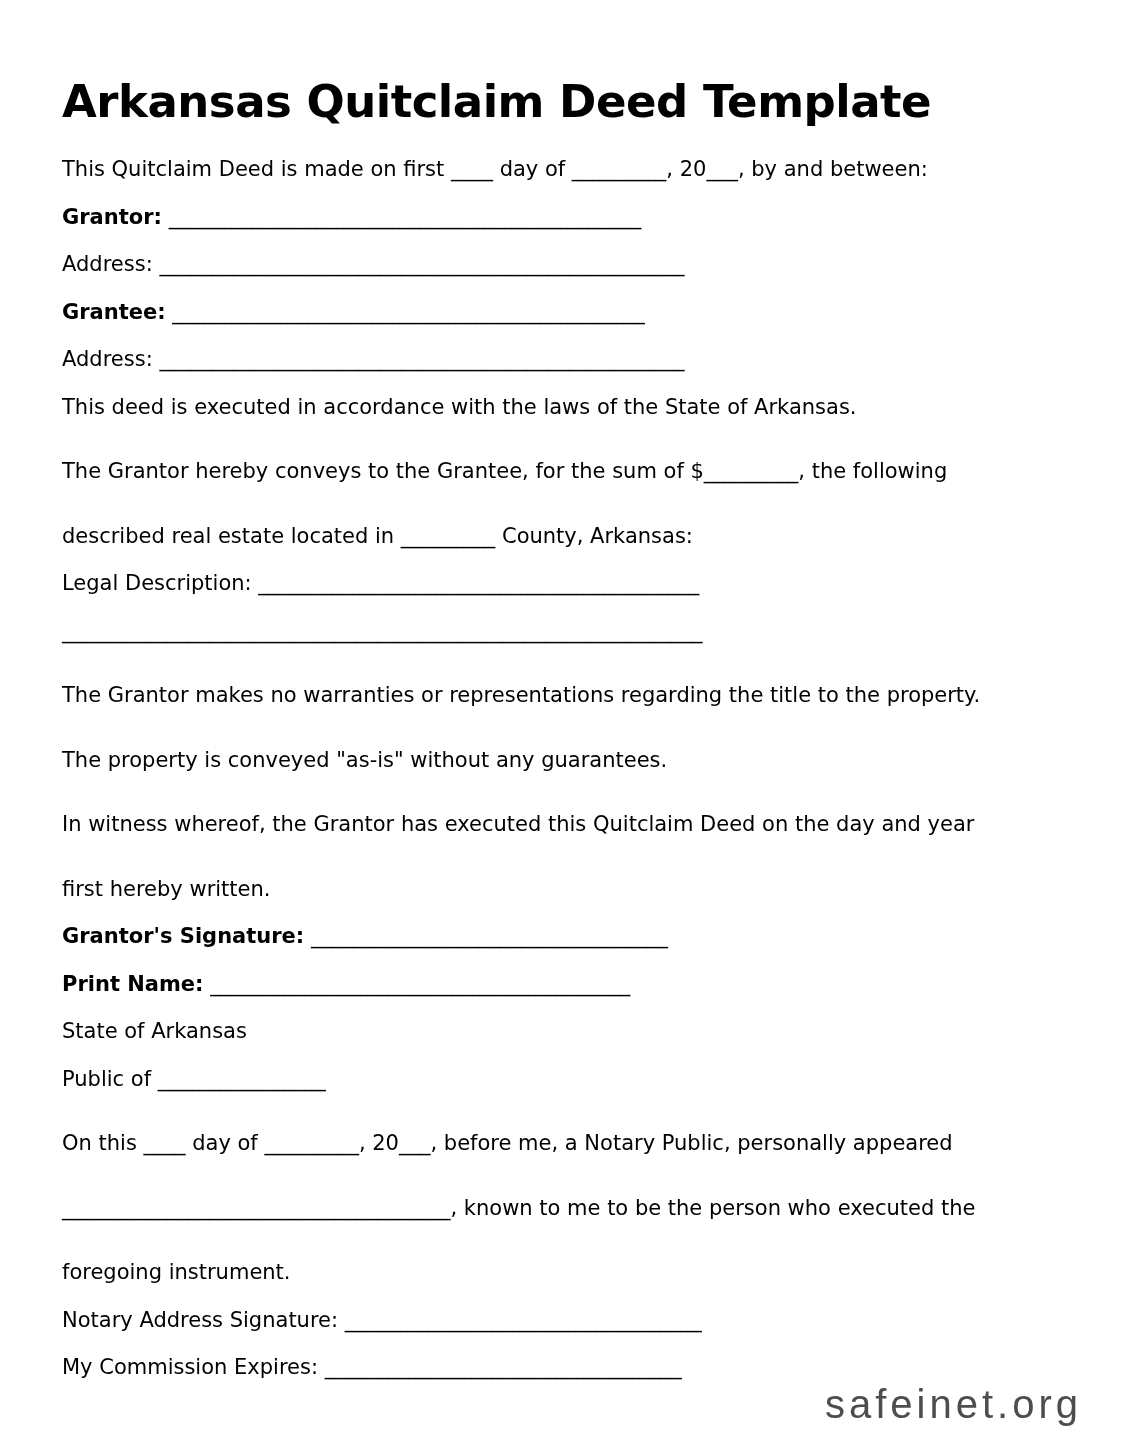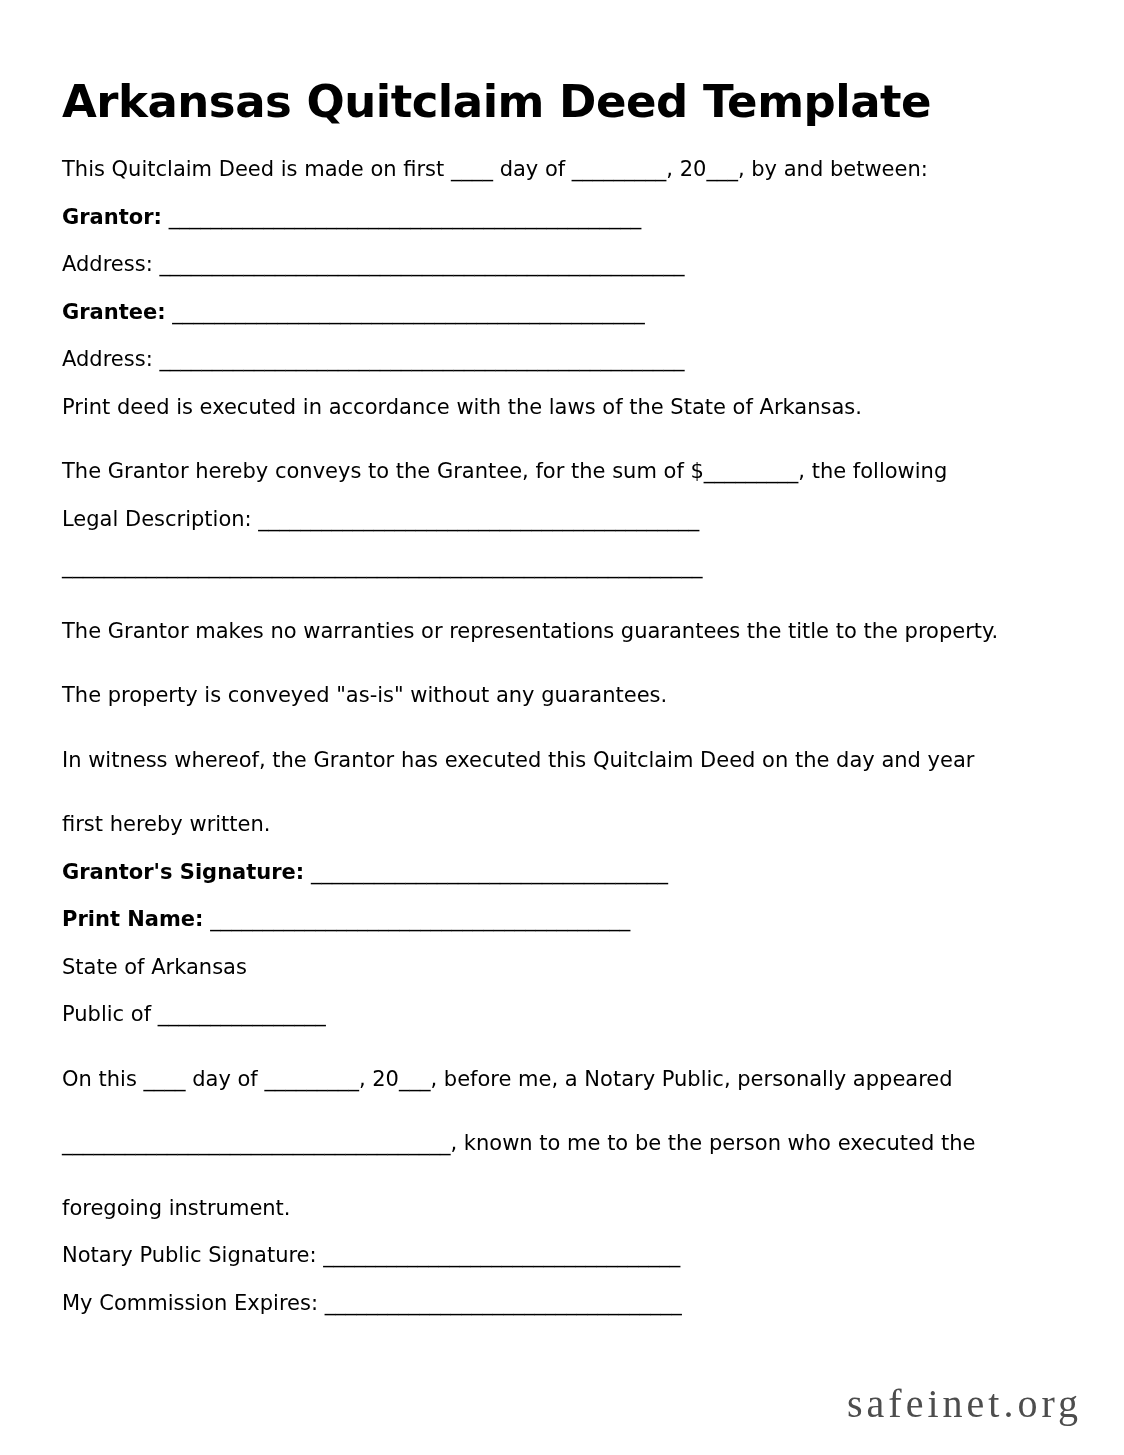--- a/index.html
+++ b/index.html
@@ -40,21 +40,21 @@
     font-weight: bold;
   }
   .line {
     display: block;
     margin-top: 37px;
   }
   .footer-mark {
     position: absolute;
     right: 30px;
     bottom: 28px;
-    font-family: Liberation Serif, serif;
+    font-family: Liberation Sans, sans-serif;
     font-size: 40px;
     letter-spacing: 4px;
     color: #4d4d4d;
     white-space: nowrap;
   }
 </style>
 </head>
 <body>
 
 <div class="page">
@@ -65,32 +65,33 @@
     <p class="para">This Quitclaim Deed is made on first ____ day of _________, 20___, by and between:</p>
 
     <p class="para"><span class="b">Grantor:</span> <span>_____________________________________________</span></p>
 
     <p class="para"><span>Address:</span> <span>__________________________________________________</span></p>
 
     <p class="para"><span class="b">Grantee:</span> <span>_____________________________________________</span></p>
 
     <p class="para"><span>Address:</span> <span>__________________________________________________</span></p>
 
-    <p class="para">Print deed is executed in accordance with the laws of the State of Arkansas.</p>
+    <p class="para">This deed is executed in accordance with the laws of the State of Arkansas.</p>
 
     <p class="para">
         <span class="line">The Grantor hereby conveys to the Grantee, for the sum of $_________, the following</span>
+        <span class="line">described real estate located in _________ County, Arkansas:</span>
       </p>
 
     <p class="para"><span>Legal Description:</span> <span>__________________________________________</span></p>
 
     <p class="para">_____________________________________________________________</p>
 
     <p class="para">
-        <span class="line">The Grantor makes no warranties or representations guarantees the title to the property.</span>
+        <span class="line">The Grantor makes no warranties or representations regarding the title to the property.</span>
         <span class="line">The property is conveyed "as-is" without any guarantees.</span>
       </p>
 
     <p class="para">
         <span class="line">In witness whereof, the Grantor has executed this Quitclaim Deed on the day and year</span>
         <span class="line">first hereby written.</span>
       </p>
 
     <p class="para"><span class="b">Grantor's Signature:</span> <span>__________________________________</span></p>
 
@@ -99,20 +100,20 @@
     <p class="para">State of Arkansas</p>
 
     <p class="para">Public of ________________</p>
 
     <p class="para">
         <span class="line">On this ____ day of _________, 20___, before me, a Notary Public, personally appeared</span>
         <span class="line">_____________________________________, known to me to be the person who executed the</span>
         <span class="line">foregoing instrument.</span>
       </p>
 
-    <p class="para"><span>Notary Public Signature:</span> <span>__________________________________</span></p>
+    <p class="para"><span>Notary Address Signature:</span> <span>__________________________________</span></p>
 
     <p class="para"><span>My Commission Expires:</span> <span>__________________________________</span></p>
 
   </div>
 
   <div class="footer-mark">safeinet.org</div>
 </div>
 
 </body></html>

